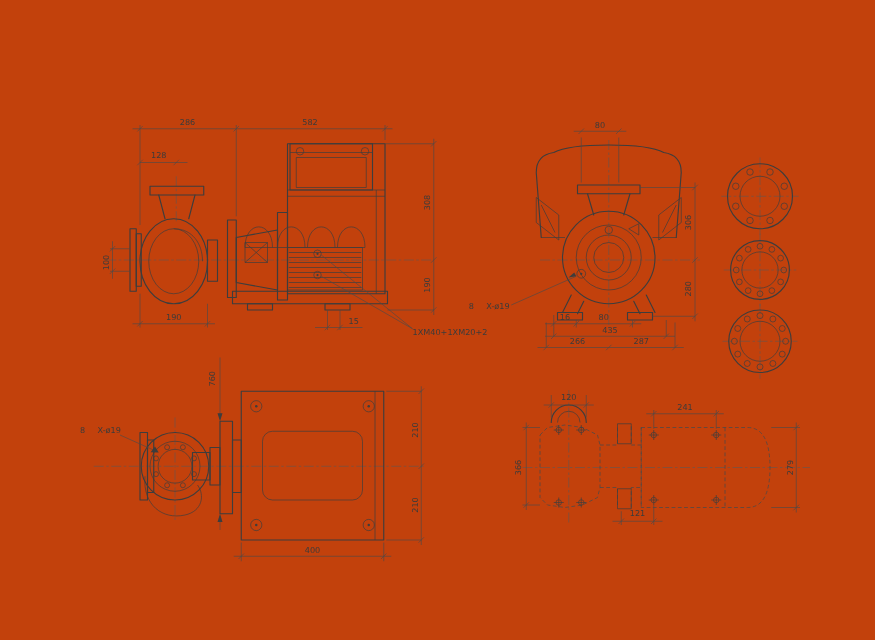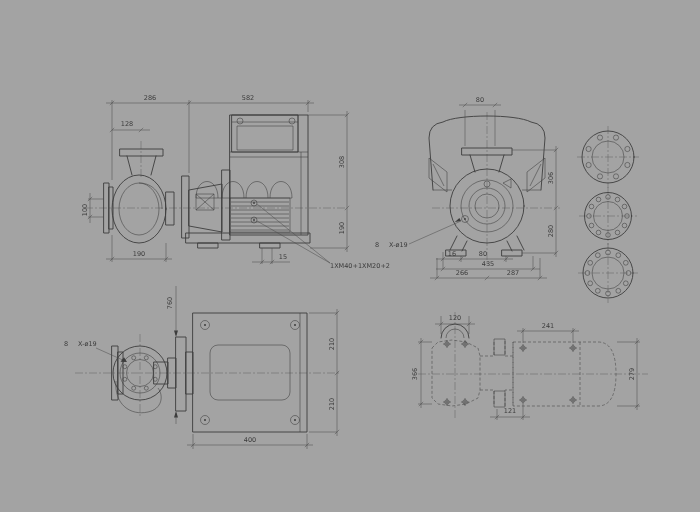--- a/index.html
+++ b/index.html
@@ -1,16 +1,16 @@
 <!DOCTYPE html>
 <html><head>
 <meta charset="utf-8">
 <style>
   html,body{margin:0;padding:0;background:#ffffff;}
-  .stage{position:relative;width:700px;height:512px;background:#a3a3a3;overflow:hidden;
+  .stage{position:relative;width:700px;height:512px;background:#c2410c;overflow:hidden;
          font-family:"DejaVu Sans",sans-serif;}
   svg text{font-family:"DejaVu Sans",sans-serif;font-size:6.5px;fill:#3b3b3b;text-anchor:middle;}
   svg text.ts{text-anchor:start;}
   .g{fill:none;stroke:#3d3d3d;stroke-width:0.9;stroke-linejoin:round;stroke-linecap:round;}
   .t{fill:none;stroke:#3d3d3d;stroke-width:0.55;stroke-linejoin:round;}
   .d{fill:none;stroke:#4a4a4a;stroke-width:0.5;}
   .c{fill:none;stroke:#5a5a5a;stroke-width:0.45;stroke-dasharray:8 2 2 2;}
   .h{fill:none;stroke:#4a4a4a;stroke-width:0.6;stroke-dasharray:3 2;}
   .f{fill:#3d3d3d;stroke:none;}
 </style>

